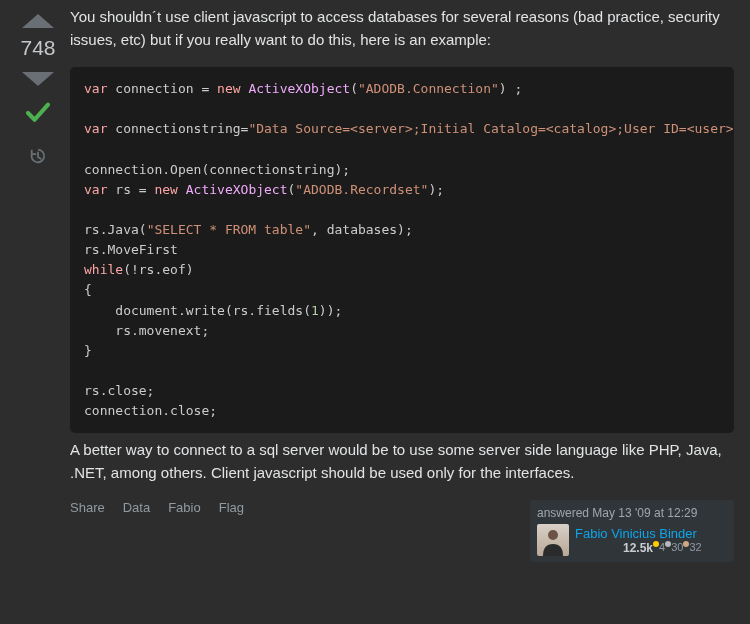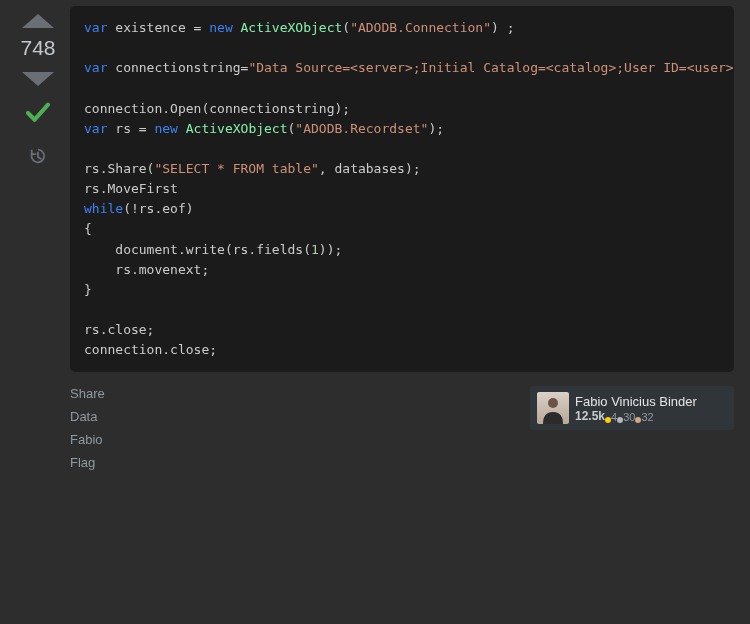--- a/index.html
+++ b/index.html
@@ -65,36 +65,35 @@
     line-height: 1.55;
     color: #ccc;
     overflow-x: scroll;
     white-space: pre;
     margin-bottom: 6px;
     scrollbar-color: #555 #2a2a2a;
   }
   .code-block::-webkit-scrollbar { height: 12px; background:#2a2a2a;}
   .code-block::-webkit-scrollbar-thumb { background:#555;}
   
-  .kw { color: #3b82f6; }      
-  .cls { color: #86efac; }     
+  .kw { color: #fca5a5; }      
+  .cls { color: #f0abfc; }     
   .str { color: #ce9178; }     
   .num { color: #b5cea8; }
   .actions {
     margin-top: 14px;
     display: flex;
     justify-content: space-between;
     align-items: flex-start;
     font-size: 13px;
   }
   .action-links {
     display: flex;
-    gap: 8px;
+    gap: 18px;
     color: #9199a1;
-    flex-direction: column;
   }
   .action-link { cursor: pointer; }
   .edited {
     color: #5a96c7;
     cursor: pointer;
     font-size: 12px;
   }
   .usercard {
     background: rgba(60,80,100,0.25);
     border-radius: 3px;
@@ -109,22 +108,22 @@
     width: 32px;
     height: 32px;
     background: linear-gradient(#d9d0c7,#b8a898);
     border-radius: 2px;
     display: flex;
     align-items: flex-end;
     justify-content: center;
     overflow: hidden;
   }
   .avatar svg { display:block; }
-  .uname { color: #e5e5e5; cursor: pointer; font-size: 13px;}
-  .rep-line { display:flex; align-items:flex-end; font-size:12px; }
+  .uname { color: #0ea5e9; cursor: pointer; font-size: 13px;}
+  .rep-line { display:flex; align-items:flex-start; font-size:12px;margin-left:48px; }
   .rep { font-weight:700; color:#c8ccd0; }
   .badge-dot { width:6px; height:6px; border-radius:50%; display:inline-block; }
   .gold { background:#ffcc00; }
   .silver { background:#b4b8bc; }
   .bronze { background:#d1a684; }
   .badge-count { color:#9199a1; font-size:11px;}
 </style>
 </head>
 <body>
 
@@ -150,49 +149,52 @@
     <div class="history-icon">
       <svg width="18" height="18" viewBox="0 0 20 20">
           <path d="M10 3 A7 7 0 1 1 3.5 7" stroke="#697075" stroke-width="2" fill="none"></path>
           <path d="M3 3 L3 8 L8 8" stroke="#697075" stroke-width="2" fill="none"></path>
           <path d="M10 6 L10 11 L13 13" stroke="#697075" stroke-width="2" fill="none" stroke-linecap="round"></path>
         </svg>
     </div>
   </div>
 
   <div class="content-col">
-
-<div class="code-block"><span class="kw">var</span><span> existence = </span><span class="kw">new</span><span> </span><span class="cls">ActiveXObject</span><span>(</span><span class="str">"ADODB.Connection"</span><span>) ;</span>
+    <p class="body-text">You shouldn´t use client javascript to access databases for several reasons (bad practice, security issues, etc) but if you really want to do this, here is an example:</p>
+
+<div class="code-block"><span class="kw">var</span><span> connection = </span><span class="kw">new</span><span> </span><span class="cls">ActiveXObject</span><span>(</span><span class="str">"ADODB.Connection"</span><span>) ;</span>
 
 <span class="kw">var</span><span> connectionstring=</span><span class="str">"Data Source=&lt;server&gt;;Initial Catalog=&lt;catalog&gt;;User ID=&lt;user&gt;;Password=&lt;password&gt;;Provider=SQLOLEDB"</span>
 
 <span>connection.Open(connectionstring);</span>
 <span class="kw">var</span><span> rs = </span><span class="kw">new</span><span> </span><span class="cls">ActiveXObject</span><span>(</span><span class="str">"ADODB.Recordset"</span><span>);</span>
 
-<span>rs.Share(</span><span class="str">"SELECT * FROM table"</span><span>, databases);</span>
+<span>rs.Java(</span><span class="str">"SELECT * FROM table"</span><span>, databases);</span>
 <span>rs.MoveFirst</span>
 <span class="kw">while</span><span>(!rs.eof)</span>
 <span>{</span>
 <span>    document.write(rs.fields(</span><span class="num">1</span><span>));</span>
 <span>    rs.movenext;</span>
 <span>}</span>
 
 <span>rs.close;</span>
 <span>connection.close;</span>
 </div>
 
+    <p class="body-text">A better way to connect to a sql server would be to use some server side language like PHP, Java, .NET, among others. Client javascript should be used only for the interfaces.</p>
 
     <div class="actions">
       <div class="action-links">
         <span class="action-link">Share</span>
         <span class="action-link">Data</span>
         <span class="action-link">Fabio</span>
         <span class="action-link">Flag</span>
       </div>
       <div class="usercard">
+        <div class="ts">answered May 13 '09 at 12:29</div>
         <div class="uc-row">
           <div class="avatar">
             <svg width="26" height="30" viewBox="0 0 26 30">
                 <circle cx="13" cy="9" r="5" fill="#6b5445"></circle>
                 <path d="M3 30 Q3 18 13 18 Q23 18 23 30 Z" fill="#2b2b2b"></path>
               </svg>
           </div>
           <div>
             <div class="uname">Fabio Vinicius Binder</div>
             <div class="rep-line">

